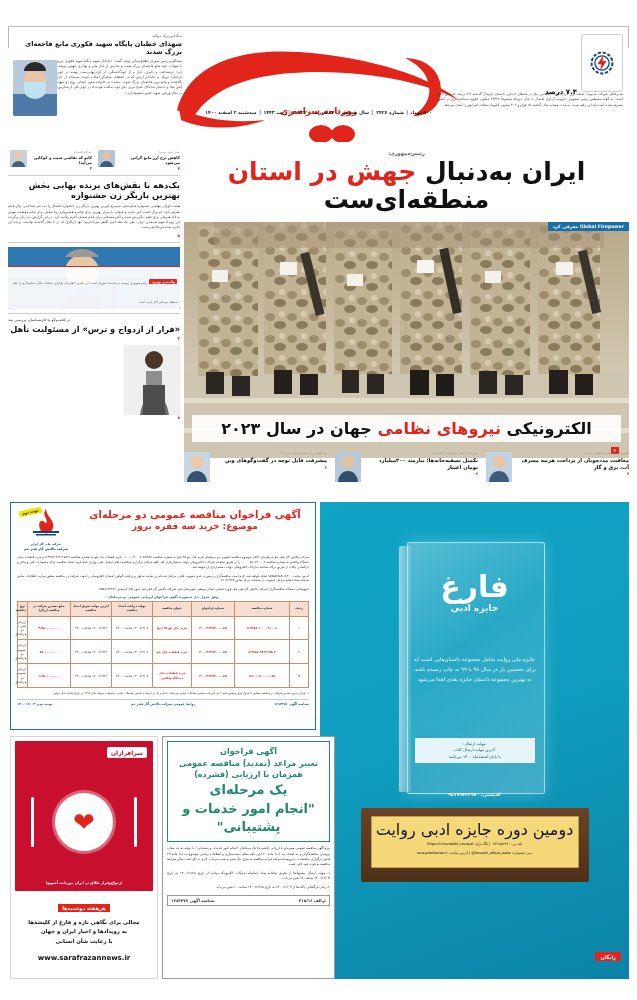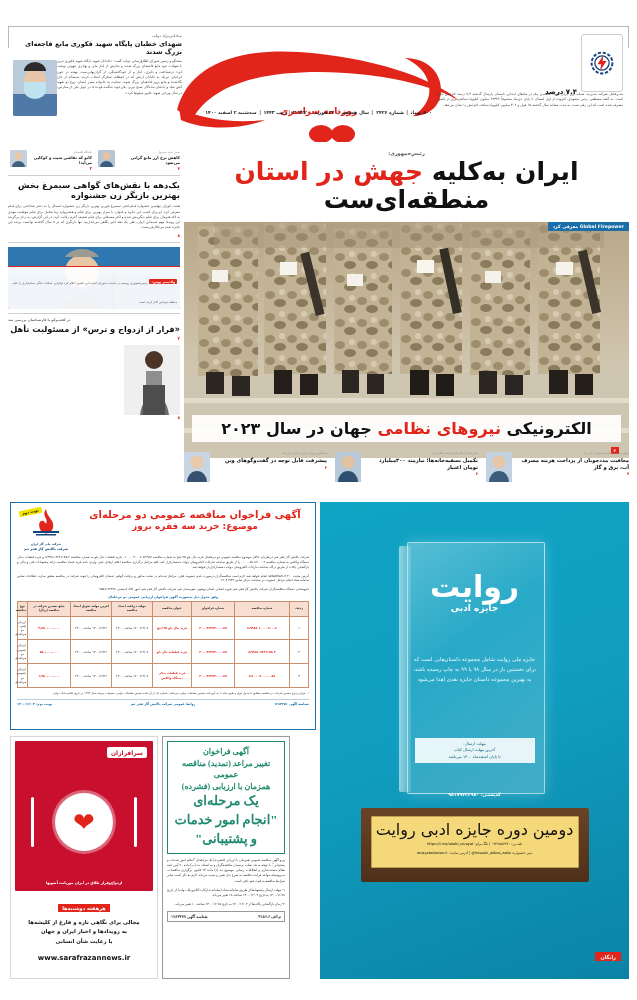--- a/index.html
+++ b/index.html
@@ -144,22 +144,22 @@
          border-radius:50%;background:#fff;box-shadow:0 0 0 3px rgba(255,255,255,.35);}
   .heart{position:absolute;left:50%;top:50%;transform:translate(-50%,-50%);font-size:26px;color:#e1251b;line-height:1;}
   .fork,.knife{position:absolute;top:56px;width:3px;height:50px;background:#fff;border-radius:2px;}
   .fork{left:16px;} .knife{right:16px;}
   .adred-cap{position:absolute;left:0;right:0;bottom:6px;text-align:center;font-size:3.6px;color:#fff;font-weight:bold;}
   .adred-tag{display:inline-block;background:#e1251b;color:#fff;font-size:5px;font-weight:bold;padding:1px 4px;}
   .adred-body{text-align:center;padding:4px 6px;font-size:5.4px;line-height:1.75;color:#111;font-weight:bold;}
   .adred-url{text-align:center;font-size:7px;font-weight:bold;color:#111;margin-top:4px;
              font-family:"DejaVu Sans","Liberation Sans",sans-serif;direction:ltr;}
 
-  .adgreen{position:absolute;left:162px;top:736px;width:128px;height:243px;border:1px solid #9a9a9a;
-           box-sizing:border-box;background:#fff;padding:4px;font-family:Liberation Serif, serif;}
+  .adgreen{position:absolute;left:162px;top:736px;width:173px;height:243px;border:1px solid #9a9a9a;
+           box-sizing:border-box;background:#fff;padding:4px;}
   .ag-box{border:1px solid #1f8a6d;padding:4px 3px;text-align:center;}
   .ag-box .l{font-size:8px;font-weight:bold;color:#1f8a6d;line-height:1.45;letter-spacing:-.2px;}
   .ag-box .l2{font-size:13px;font-weight:bold;color:#1f8a6d;line-height:1.45;}
   .ag-body{margin-top:4px;font-size:3.2px;line-height:1.62;text-align:justify;color:#1f1f1f;}
   .ag-foot{display:flex;justify-content:space-between;align-items:center;border:1px solid #999;
            margin-top:4px;padding:2px 3px;font-size:4px;font-weight:bold;color:#333;}
 
   
   .ph-face{background:linear-gradient(165deg,#cfdce8,#8fa9c2 45%,#5b7490);}
   .ph-face2{background:linear-gradient(160deg,#d9e3ec,#9db2c6 50%,#6a8198);}
@@ -245,21 +245,21 @@
         </div>
         <div class="k">باشگاه اقتصادی</div>
         <div class="cap">کابو که نقاشی سیب و کوکایی می‌آید!</div>
         <div class="pg">۳</div>
       </div>
     </div>
 
     <div class="divider"></div>
 
     <div>
-      <div class="lh">یک‌دهه با نقش‌های گواهی سیمرغ بخش بهترین بازیگر زن جشنواره</div>
+      <div class="lh">یک‌دهه با نقش‌های برنده بهایی بخش بهترین بازیگر زن جشنواره</div>
       <div class="tiny">هیئت داوران چهلمین جشنواره فیلم فجر، سیمرغ بلورین بهترین بازیگر زن جشنواره امسال را به دختر شناختنی برای فیلم معرفی کرد. او برای کسب این جایزه و عنوان، با سزار بهترین برای فیلم و هشتروازه زیبا شامل برای فیلم موفقیت مهدی به لاله هنرمان برای فیلم دیگرپیش شده و اکثر مستقلی برای فیلم ضعیف آخرم رقابت کرد. در این گزارش، به زنان برگزیده این رویداد مهم سینمایی ایران، طی یک دهه اخیر نگاهی می‌اندازیم؛ تنها بازیگری که در ۸ سال گذشته توانست برنده این جایزه شده مرجلا‌ارفی‌بست.</div>
       <div class="pg" style="margin-top:2px">۸</div>
     </div>
 
     <div class="divider"></div>
 
     <div>
       <div class="putin ph-putin">
         <svg width="172" height="62" viewBox="0 0 172 62">
           <rect width="172" height="62" fill="#1f5d93"></rect>
@@ -293,21 +293,21 @@
           <path d="M22 26 h16 v14 h-16 z" fill="#8e8e8e"></path>
           <rect x="19" y="40" width="22" height="30" fill="#4d4d4d"></rect>
         </svg>
       </div>
     </div>
     <div class="pg">۸</div>
   </div>
 
   <div class="lead">
     <div class="lead-kicker">رئیس‌جمهوری:</div>
-    <div class="lead-h"><span>ایران به‌کلیه </span><span class="red">جهش در استان</span><span> منطقه‌ای‌ست</span></div>
+    <div class="lead-h"><span>ایران به‌دنبال </span><span class="red">جهش در استان</span><span> منطقه‌ای‌ست</span></div>
 
     <div class="lead-photo ph-troops">
       <svg width="445" height="236" viewBox="0 0 445 236" style="position:absolute;inset:0;">
         <defs>
           <linearGradient id="gnd" x1="0" y1="0" x2="0" y2="1">
             <stop offset="0" stop-color="#b9a888"></stop>
               <stop offset="1" stop-color="#dfd8c8"></stop>
           </linearGradient>
           <pattern id="camo" width="22" height="22" patternUnits="userSpaceOnUse">
             <rect width="22" height="22" fill="#c2b395"></rect>
@@ -492,21 +492,21 @@
       <span>روابط عمومی شرکت پالایش گاز فجر جم</span>
       <span>نوبت دوم: ۱۴۰۰/۱۲/۰۳</span>
     </div>
   </div>
 
   <div class="award">
     <div class="trophy">
       <div class="glass"></div>
       <div class="glass-edge"></div>
       <div class="aw-logo">
-        <div class="big">روایت</div>
+        <div class="big">فارغ</div>
         <div class="sm">جایزه ادبی</div>
       </div>
       <div class="aw-txt">جایزه ملی روایت شامل مجموعه داستان‌هایی است که برای نخستین بار در سال ۹۸ یا ۹۹ به چاپ رسیده باشد. به بهترین مجموعه داستان جایزه نقدی اهدا می‌شود</div>
       <div class="aw-box">
         <div>مهلت ارسال:</div>
         <div>آخرین مهلت ارسال کتاب</div>
         <div>تا پایان اسفندماه ۱۴۰۰ می‌باشد</div>
       </div>
       <div class="aw-code">کدپستی: ۹۸۱۷۹۴۳۶۹۸۰</div>
     </div>

